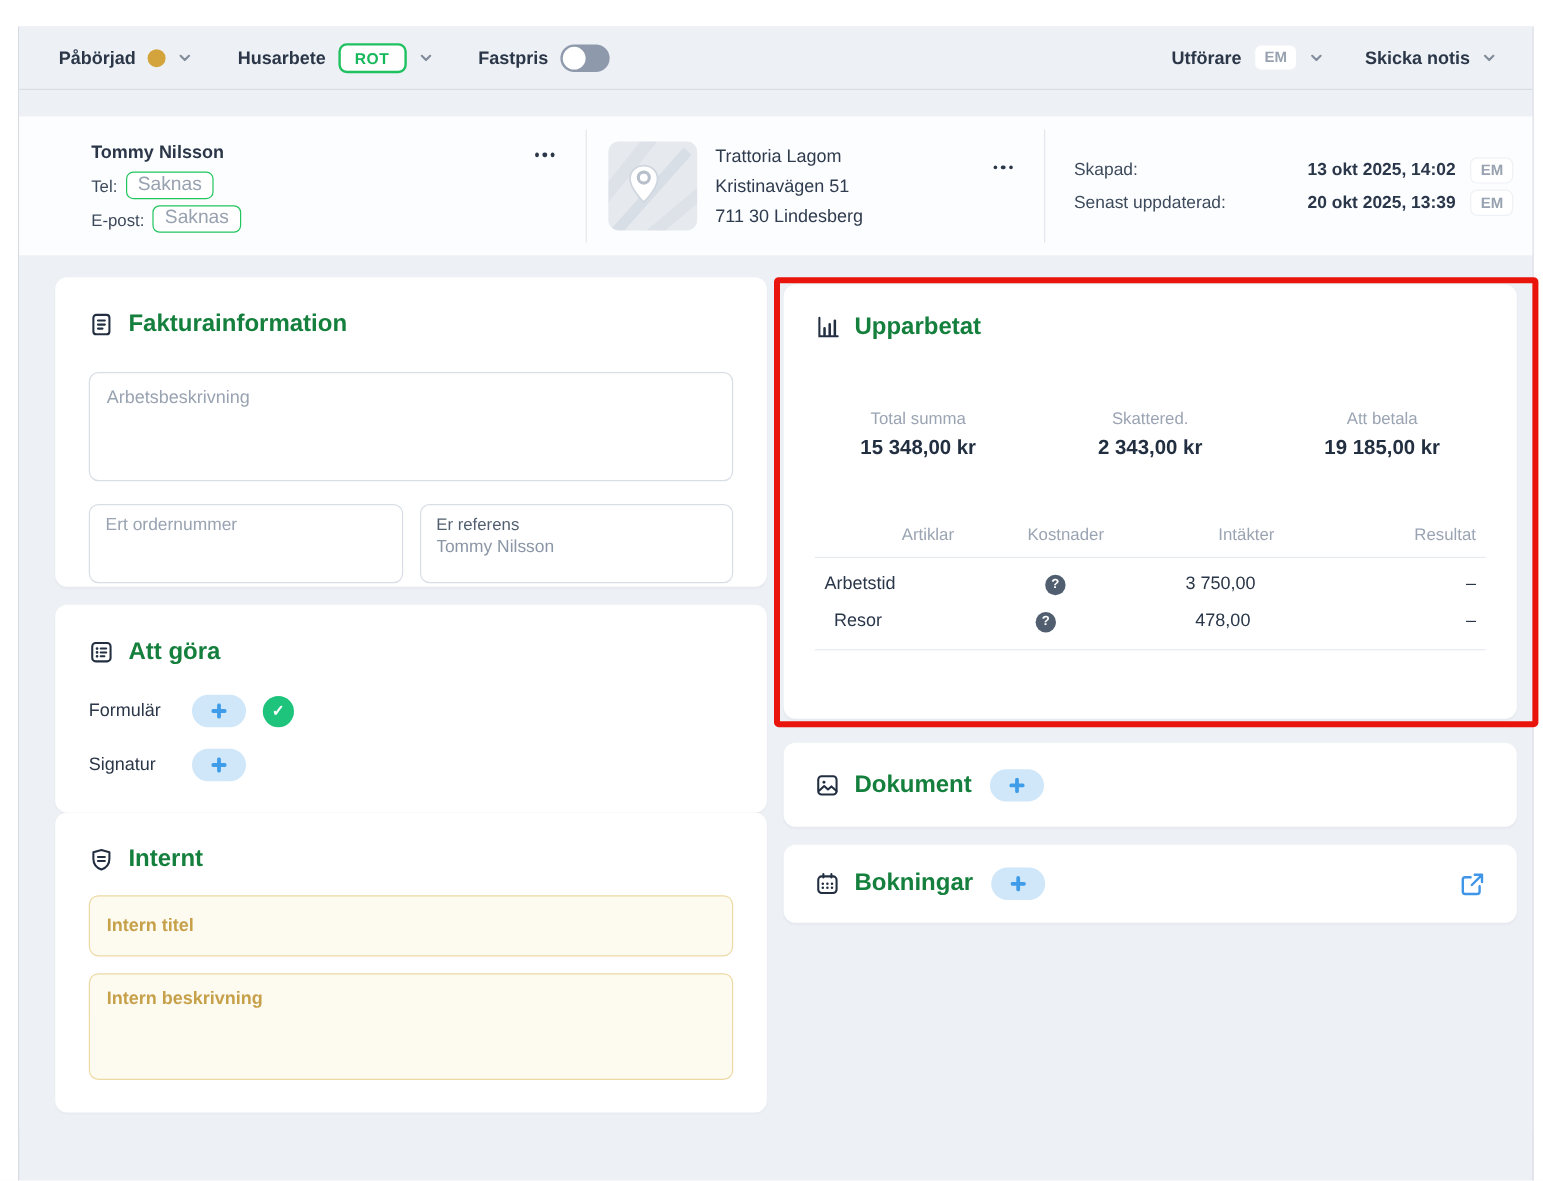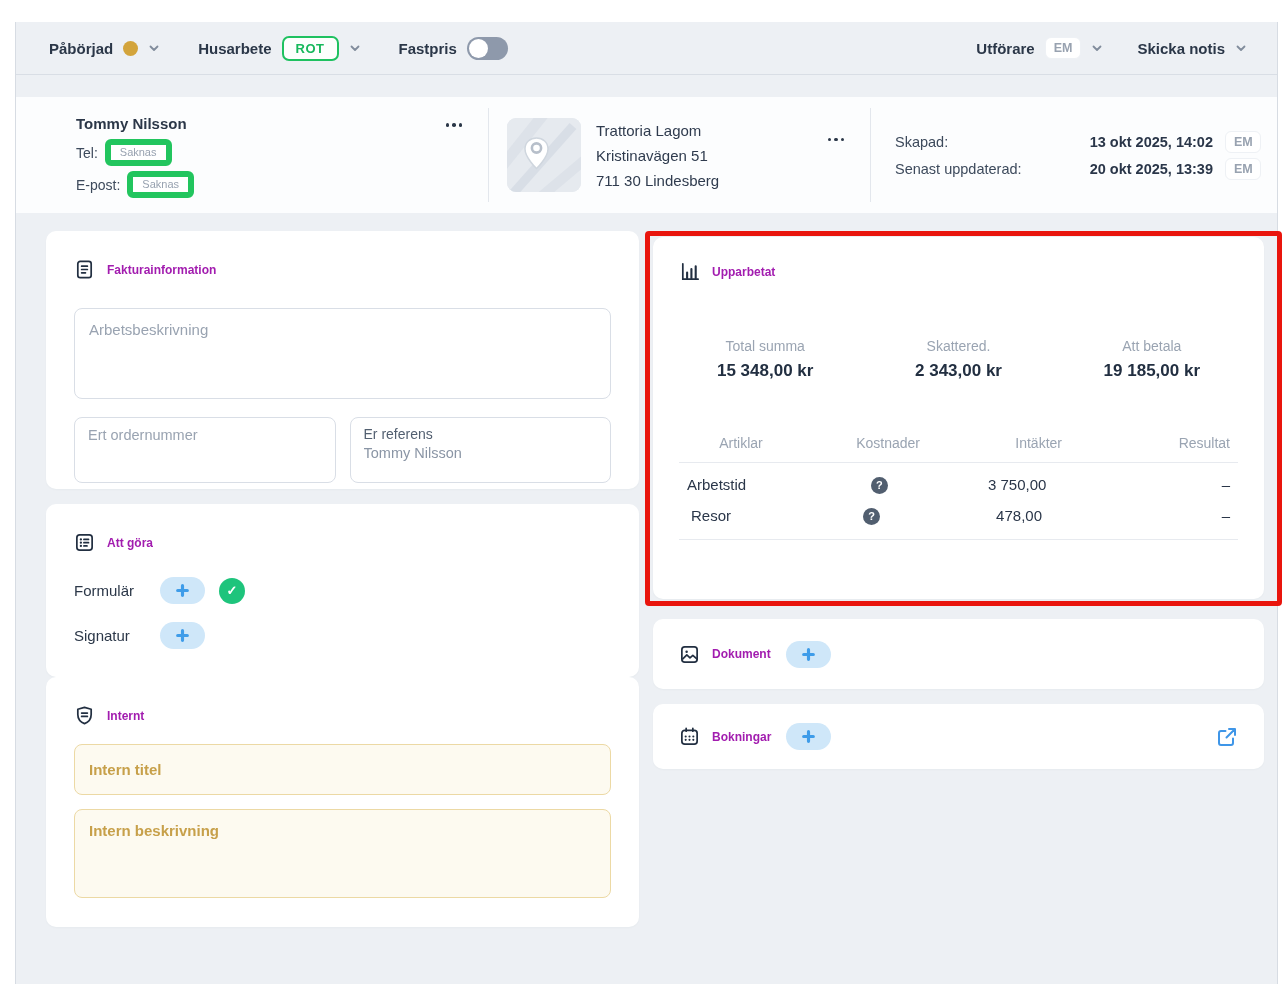--- a/index.html
+++ b/index.html
@@ -26,43 +26,43 @@
 
   
   .band-gap { height:22px; background:#edf0f4; }
   .band { height:116px; background:#fcfdfe; display:flex; align-items:center; padding:0 16px 0 60px; }
   .v-div { width:1px; height:94px; background:#e3e7ed; flex:0 0 1px; }
 
   .customer { width:412px; display:flex; align-items:flex-start; padding-top:8px; }
   .customer-info { flex:1; }
   .cust-name { font-size:15px; font-weight:700; color:#2b3748; margin-bottom:7px; }
   .kv-row { display:flex; align-items:center; gap:7px; margin-bottom:5px; font-size:14px; color:#3d4a5c; }
-  .saknas { border:6px solid #22c55e; border-radius:6px; background:#fff; color:#98a2b0;
-            font-size:11px; padding:1px 9px 2px; }
+  .saknas { border:1px solid #22c55e; border-radius:6px; background:#fff; color:#98a2b0;
+            font-size:16px; padding:1px 9px 2px; }
   .dots { display:flex; gap:3px; padding:8px 26px 8px 8px; cursor:pointer; }
   .dots i { width:3.5px; height:3.5px; border-radius:50%; background:#2b3748; display:block; }
 
   .location { flex:1; display:flex; gap:15px; padding-left:18px; }
   .map-thumb { width:74px; height:74px; border-radius:9px; background:#e6eaef; overflow:hidden; flex:0 0 74px; }
   .addr { font-size:15px; color:#2f3b4e; line-height:25px; }
   .location .dots { margin-left:auto; align-self:flex-start; margin-top:12px; }
 
   .meta { width:390px; padding:0 0 0 24px; }
   .meta-row { display:grid; grid-template-columns:160px 1fr 36px; align-items:center; margin:5px 0; }
   .meta-label { font-size:14.5px; color:#3d4a5c; }
   .meta-value { font-size:14.5px; font-weight:700; color:#2a3649; text-align:right; padding-right:12px; white-space:nowrap; }
 
   
   .content { display:flex; align-items:flex-start; gap:14px; padding:18px 0 0 30px; background:#edf0f4; }
   .col-left { width:593px; }
   .col-right { width:611px; }
 
   .card { background:#fff; border-radius:10px; box-shadow:0 1px 2px rgba(40,50,70,.03); }
   .card-title-row { display:flex; align-items:center; gap:12px; }
-  .card-title { font-size:12px; font-weight:700; color:#a21caf; }
+  .card-title { font-size:20px; font-weight:700; color:#15803d; }
   .card-icon { width:21px; height:21px; color:#222f41; flex:0 0 21px; }
 
   .card-fak { padding:28px 28px 24px; height:258px; margin-bottom:15px; }
   .ta { width:100%; border:1px solid #d9dee6; border-radius:8px; resize:none; outline:none;
         font-family:"Liberation Sans",sans-serif; font-size:15px; color:#2a3649; padding:12px 14px; }
   .ta::placeholder, .inp::placeholder { color:#99a3b1; opacity:1; }
   .ta-work { height:91px; margin-top:28px; }
   .inp-row { display:flex; gap:14px; margin-top:14px; }
   .inp-box { flex:1; border:1px solid #d9dee6; border-radius:8px; height:66px; padding:8px 13px 0; }
   .inp { border:none; outline:none; width:100%; font-family:"Liberation Sans",sans-serif;
@@ -89,21 +89,21 @@
   .card-earned { margin-top:6px; height:362px; padding:24px 26px; }
   .summary { display:flex; margin-top:56px;gap:21px; }
   .sum-col { flex:1; text-align:center; }
   .sum-label { font-size:14px; color:#9aa4b2; margin-bottom:7px; }
   .sum-value { font-size:17px; font-weight:700; color:#222f41; }
 
   .tbl { margin-top:54px; }
   .tbl-head { display:flex; font-size:14px; color:#9aa4b2; padding:0 8px 11px 8px; border-bottom:1px solid #e7eaef; }
   .tbl-row { display:flex; align-items:center; height:31px; font-size:15px; color:#2a3649; padding:0 8px;gap:20px; }
   .tbl-rows { padding:6px 0 8px; border-bottom:1px solid #e7eaef; }
-  .c-art { flex:1; text-align:center; }
+  .c-art { flex:1; text-align:right; }
   .c-cost { width:125px; text-align:right; }
   .c-inc { width:142px; text-align:right; }
   .c-res { width:168px; text-align:right; display:flex; justify-content:flex-end; align-items:center; gap:7px; }
   .tbl-head .c-res { display:block; }
   .q-icon { display:inline-flex; width:17px; height:17px; border-radius:50%; background:#515e6f; color:#fff;
             font-size:11px; font-weight:700; align-items:center; justify-content:center; cursor:pointer; }
   .trend-icon { width:18px; height:18px; border-radius:50%; background:#1ec47c; color:#fff;
                 display:inline-flex; align-items:center; justify-content:center; font-size:11px; font-weight:700; }
 
   .card-doc { margin-top:20px; height:70px; display:flex; align-items:center; padding:0 26px; }

